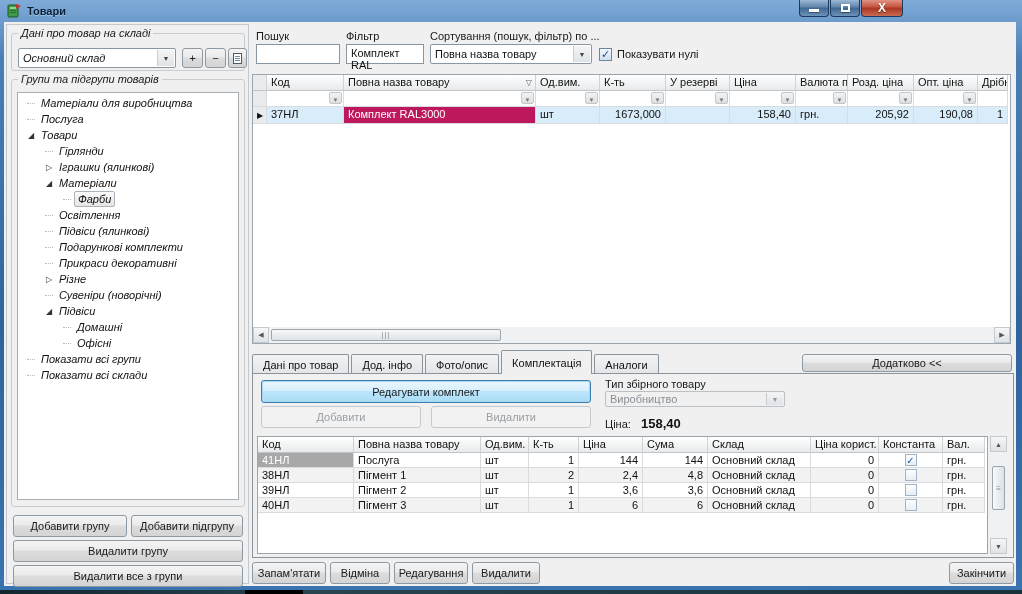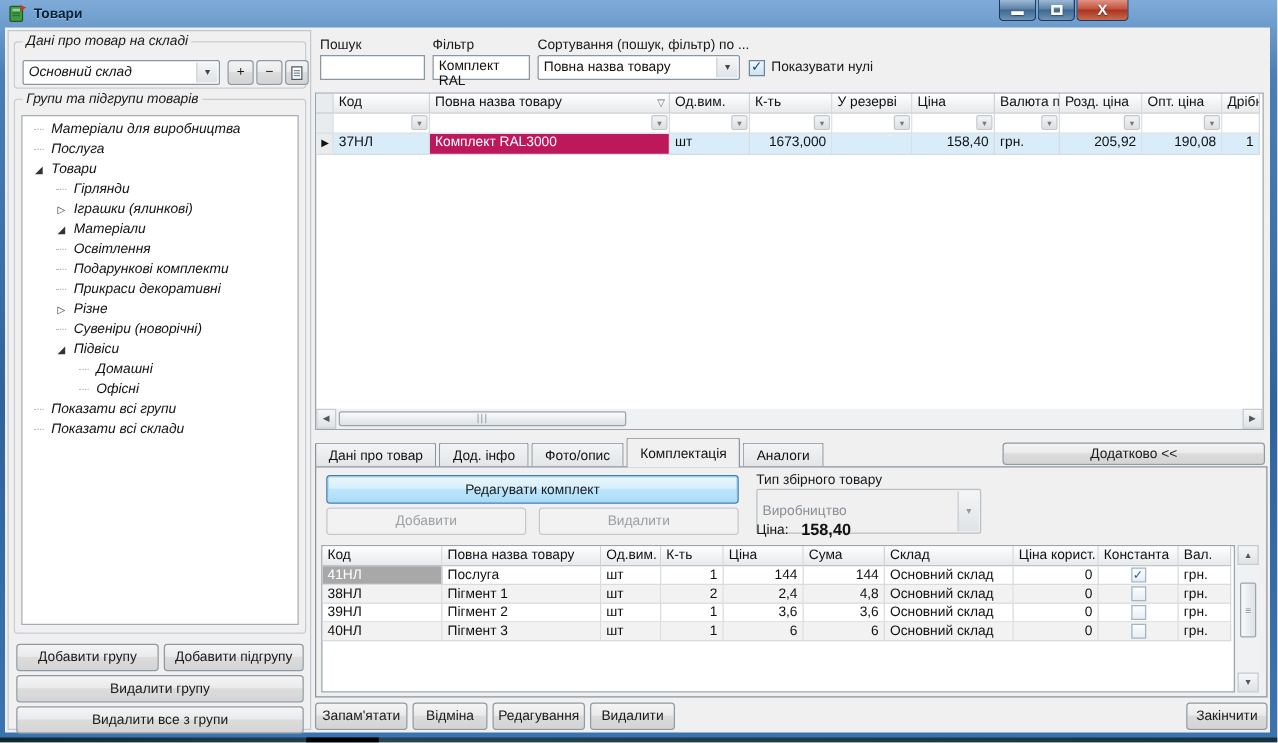--- a/index.html
+++ b/index.html
@@ -92,21 +92,21 @@
     background:linear-gradient(180deg,#f2f3f4,#e2e5e8); display:flex; align-items:center; margin-right:2px; }
   .tab.active { height:24px; background:#f0f0f0; position:relative; z-index:3; }
   .more-btn { position:absolute; right:2px; top:330px; width:210px; height:18px; }
 
   
   .detail { position:absolute; left:0; top:349px; width:762px; height:185px; border:1px solid #8a949c; background:#f0f0f0; z-index:2; }
   .edit-kit { position:absolute; left:8px; top:6px; width:330px; height:23px; }
   .add-btn { position:absolute; left:8px; top:32px; width:160px; height:22px; }
   .del-btn { position:absolute; left:178px; top:32px; width:160px; height:22px; }
   .kit-type-lbl { position:absolute; left:352px; top:4px; }
-  .kit-type-combo { position:absolute; left:352px; top:17px; width:180px; height:36px;text-align:right; }
+  .kit-type-combo { position:absolute; left:352px; top:17px; width:180px; height:16px;text-align:right; }
   .price-lbl { position:absolute; left:352px; top:44px; }
   .price-val { position:absolute; left:388px; top:42px; font-weight:bold; font-size:13px; }
 
   .bgrid { position:absolute; left:4px; top:62px; width:731px; height:118px; border:1px solid #9aa5ad; background:#fff; overflow:hidden; }
   .brow { display:grid; grid-template-columns:96px 127px 48px 50px 64px 65px 103px 68px 64px 42px; }
   .brow > div { border-right:1px solid #d8dcdf; border-bottom:1px solid #d8dcdf; padding:1px 4px; height:15px; overflow:hidden; white-space:nowrap; }
   .bhdr > div { background:linear-gradient(180deg,#ffffff,#e7e9eb); border-right:1px solid #cfd3d6; border-bottom:1px solid #bfc5c9; height:16px; }
   .brow.alt > div { background:#f2f2f2; }
   .codecell-sel { background:#a8a8a8 !important; color:#fff; }
   .cellchk { display:flex; justify-content:center; align-items:center; }
@@ -188,23 +188,31 @@
               <span class="tree-label">Гірлянди</span>
             </div>
           <div class="tree-item lv1">
               <span class="exp">▷</span>
               <span class="tree-label">Іграшки (ялинкові)</span>
             </div>
           <div class="tree-item lv1">
               <span class="exp">◢</span>
               <span class="tree-label">Матеріали</span>
             </div>
+          <div class="tree-item lv2">
+              <span class="exp leafdash"></span>
+              <span class="tree-label selected">Фарби</span>
+            </div>
           <div class="tree-item lv1">
               <span class="exp leafdash"></span>
               <span class="tree-label">Освітлення</span>
+            </div>
+          <div class="tree-item lv1">
+              <span class="exp leafdash"></span>
+              <span class="tree-label">Підвіси (ялинкові)</span>
             </div>
           <div class="tree-item lv1">
               <span class="exp leafdash"></span>
               <span class="tree-label">Подарункові комплекти</span>
             </div>
           <div class="tree-item lv1">
               <span class="exp leafdash"></span>
               <span class="tree-label">Прикраси декоративні</span>
             </div>
           <div class="tree-item lv1">

